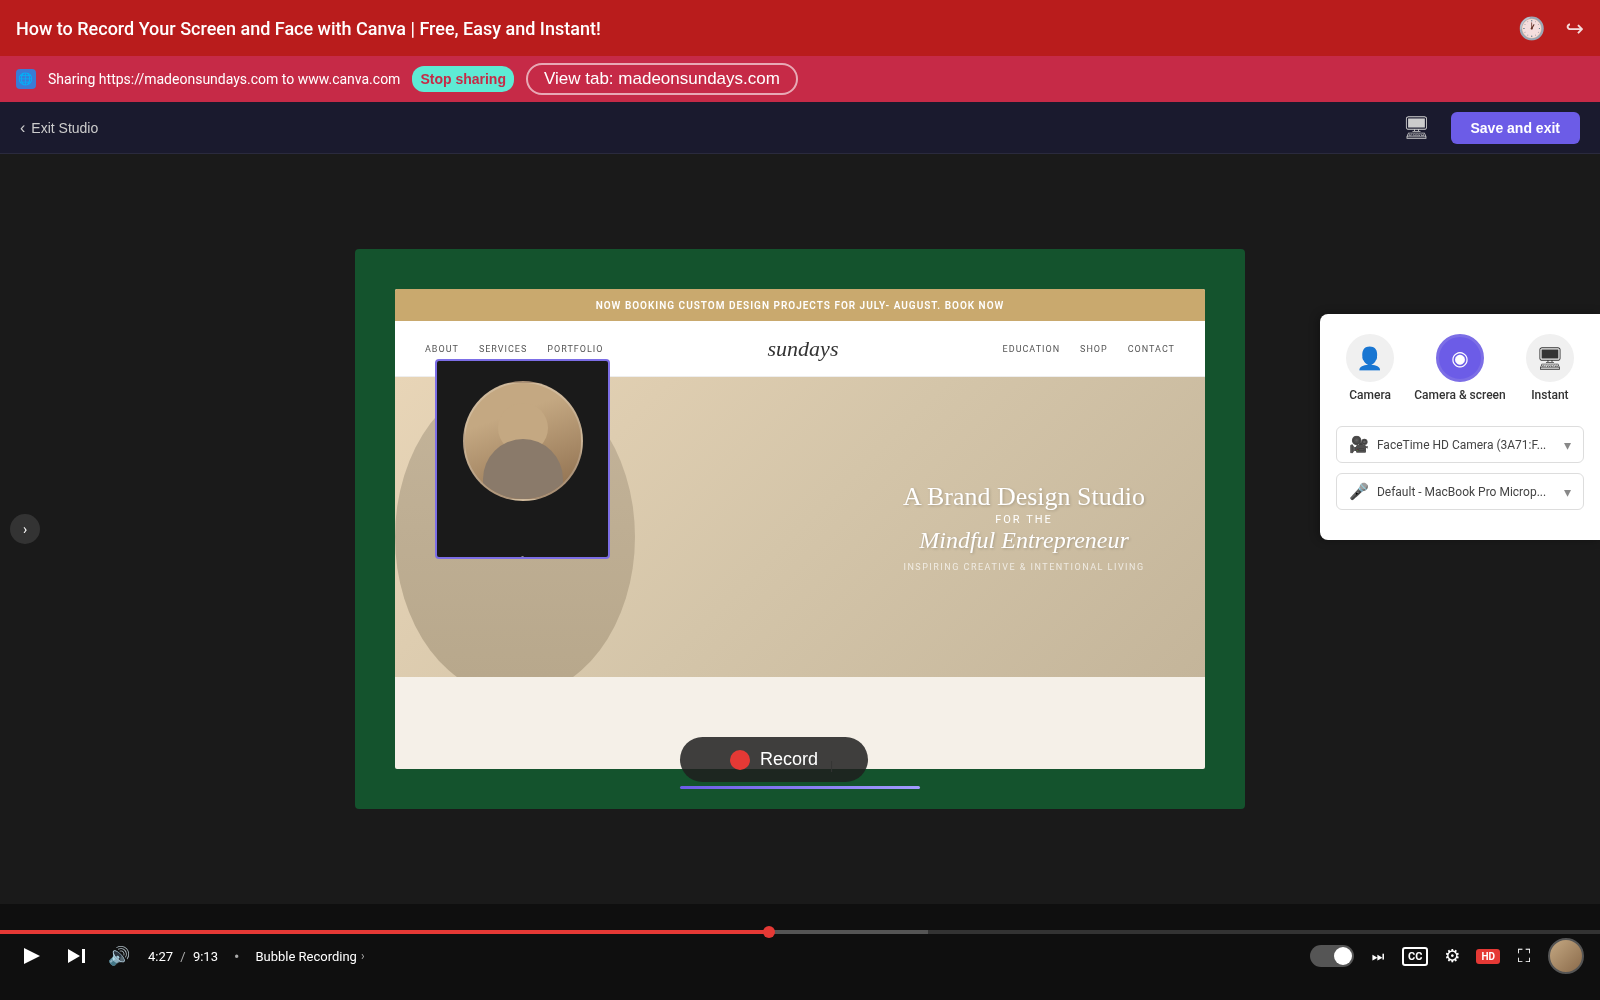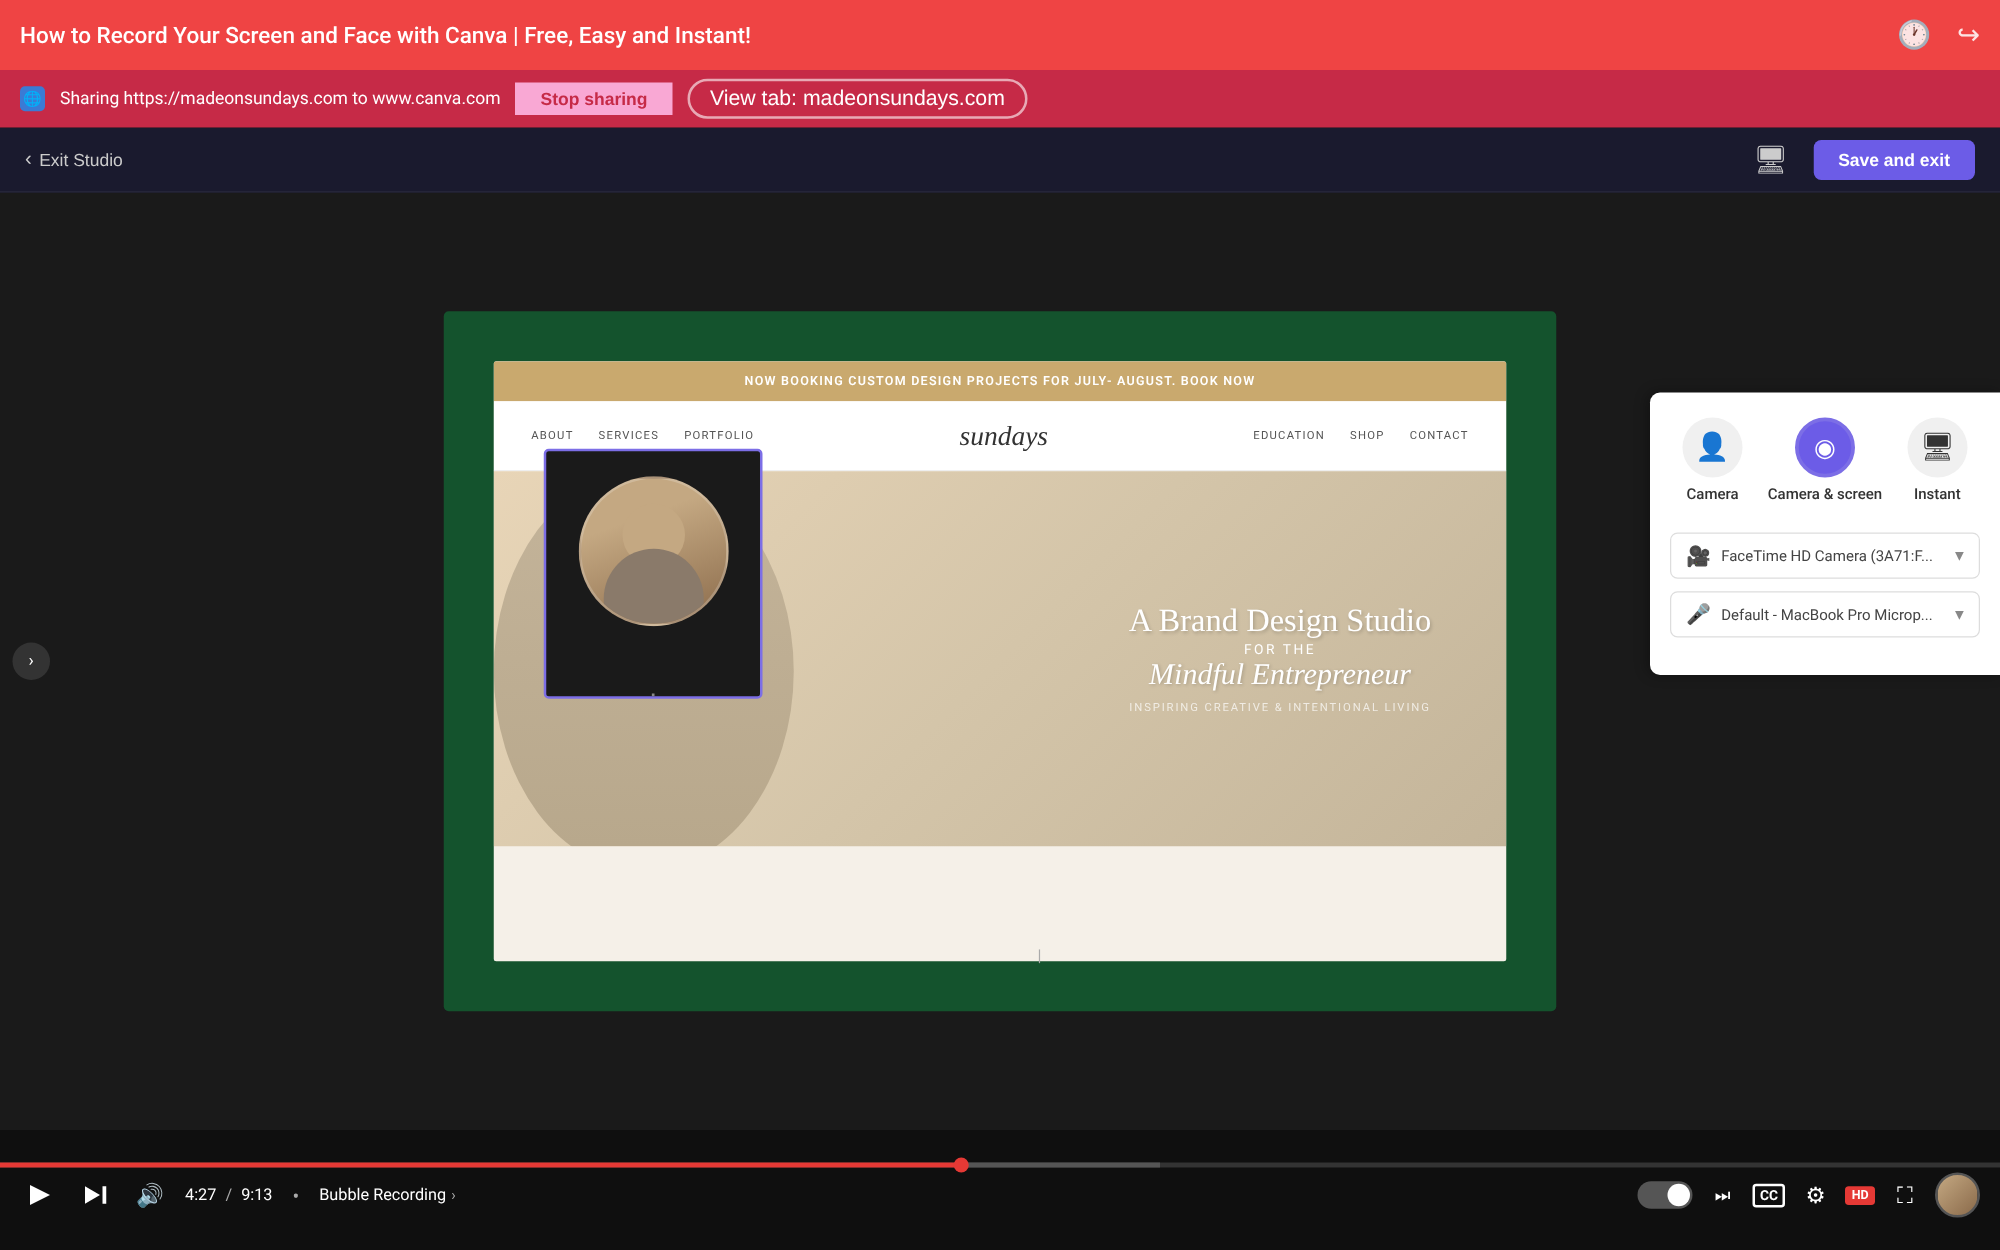--- a/index.html
+++ b/index.html
@@ -10,21 +10,21 @@
       font-family: 'Roboto', Arial, sans-serif;
       overflow: hidden;
       position: relative;
     }
 
     
     #title-bar {
       position: absolute;
       top: 0; left: 0; right: 0;
       height: 56px;
-      background: #ef4444;
+      background: #b91c1c;
       display: flex;
       align-items: center;
       padding: 0 16px;
       z-index: 100;
     }
     #title-bar .title-text {
       color: #fff;
       font-size: 18px;
       font-weight: 500;
       flex: 1;
@@ -63,25 +63,25 @@
       justify-content: center;
       color: #fff;
       font-size: 12px;
     }
     #sharing-bar .share-text {
       color: #fff;
       font-size: 14px;
       flex: 0 0 auto;
     }
     #sharing-bar .stop-sharing-btn {
-      background: #f9a8d4;
+      background: #5eead4;
       color: #c62a47;
       border: none;
-      border-radius: 0;
-      padding: 5px 20px;
+      border-radius: 12px;
+      padding: 5px 8px;
       font-size: 14px;
       font-weight: 600;
       cursor: pointer;
     }
     #sharing-bar .view-tab-btn {
       background: transparent;
       color: #fff;
       border: 2px solid rgba(255,255,255,0.6);
       border-radius: 20px;
       padding: 4px 16px;
@@ -647,20 +647,27 @@
 
     <div id="webcam-overlay">
 
       <div class="webcam-circle">
         <div class="webcam-person-head"></div>
         <div class="webcam-person-body"></div>
       </div>
       <div id="drag-handle">✛</div>
     </div>
 
+    <div id="record-button-container">
+      <button id="record-button">
+        <div class="record-dot"></div>
+        <span>Record</span>
+      </button>
+      <div id="record-progress"></div>
+    </div>
 
     <div id="cursor-indicator">|</div>
 
   </div>
 
   <div id="settings-panel">
     <div class="settings-options">
 
       <div class="settings-option">
         <div class="opt-icon">👤</div>

